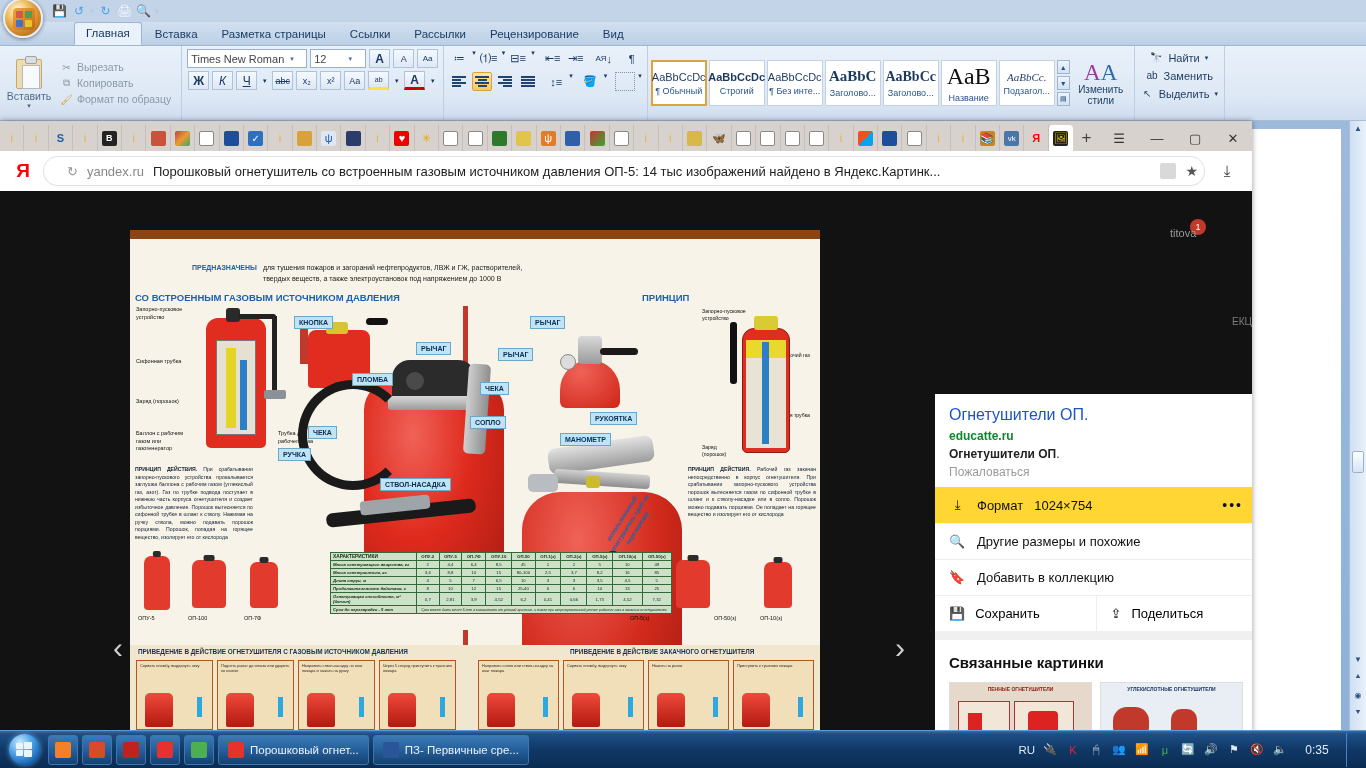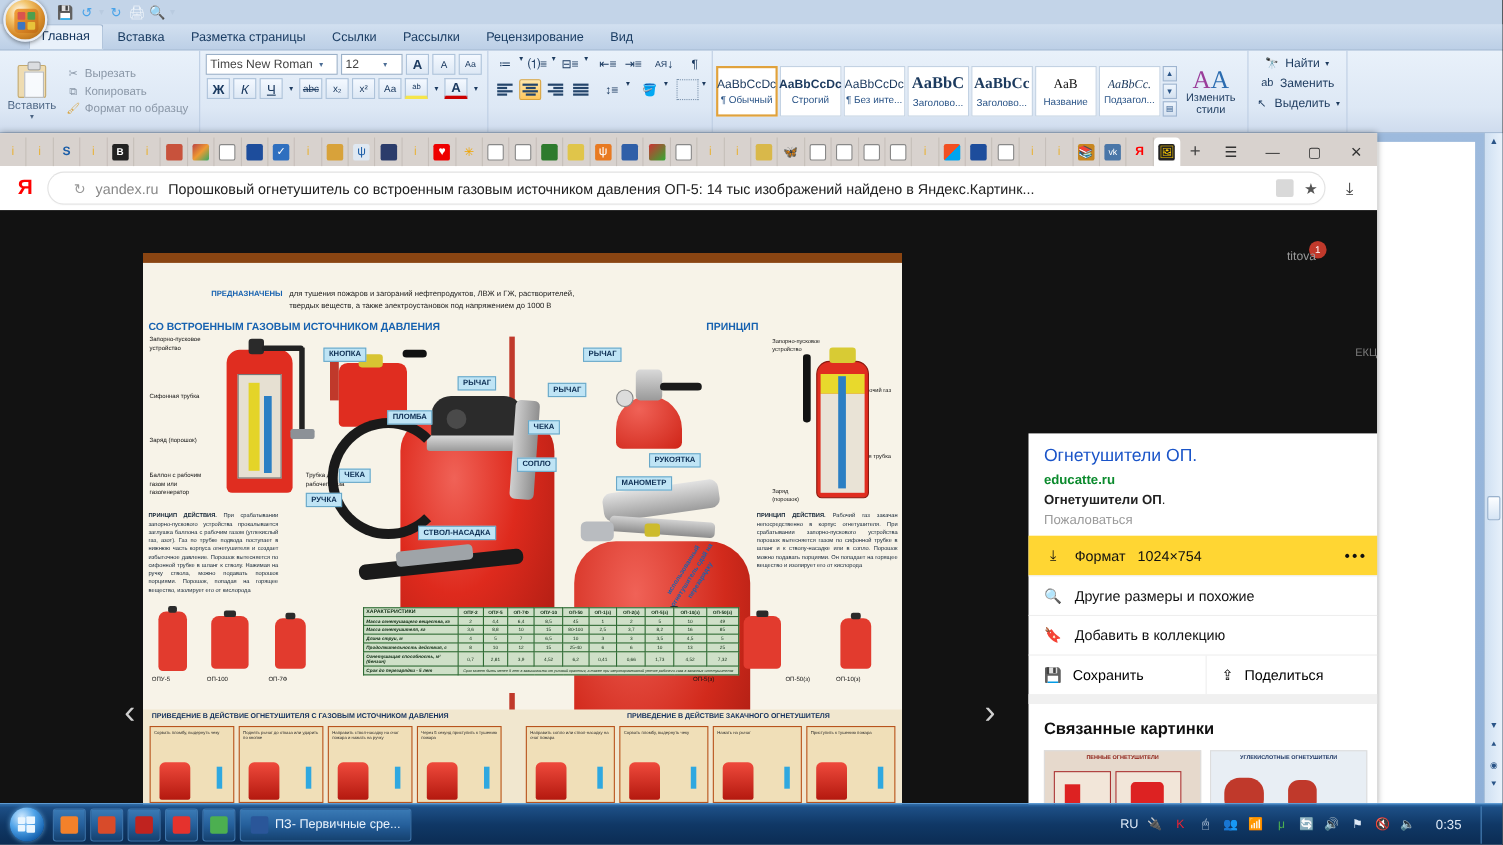--- a/index.html
+++ b/index.html
@@ -35,21 +35,21 @@
     position:absolute; left:48px; top:2px; height:18px; display:flex; align-items:center; gap:3px; z-index:5;
     padding:0 8px 0 4px;
   }
   #qat .qi { width:16px; height:16px; display:flex; align-items:center; justify-content:center; font-size:12px; color:#f4f8fc;}
   #qat .sep { color:#b9cbe0; font-size:9px; }
 
   #word-tabs {
     position:absolute; left:0; top:22px; width:100%; height:24px;
     background:linear-gradient(180deg,#d2e0f0,#bccfe6);
     border-bottom:1px solid #9fb5d0;
-    display:flex; align-items:flex-end; padding-left:26px; gap:2px;
+    display:flex; align-items:flex-end; padding-left:74px; gap:2px;
   }
   .wtab { font-size:11.5px; color:#1b3d63; padding:4px 11px 5px; border-radius:3px 3px 0 0; }
   .wtab.active { background:#e9f1fa; border:1px solid #9fb5d0; border-bottom:1px solid #e9f1fa; color:#12345c;}
 
   #word-ribbon {
     position:absolute; left:0; top:46px; width:100%; height:75px;
     background:linear-gradient(180deg,#e9f1fa 0%,#dde8f5 70%,#cfdcee 100%);
     border-bottom:1px solid #a8bdd6;
     display:flex; align-items:stretch; font-size:10.5px; color:#1c3a5e;
   }
@@ -378,21 +378,21 @@
       </div>
       <div class="stylebox">
         <div class="sample" style="font-size:15px;font-weight:bold;font-family:'Liberation Serif',serif">AaBbC</div>
         <div class="name">Заголово...</div>
       </div>
       <div class="stylebox">
         <div class="sample" style="font-size:14px;font-weight:bold;font-family:'Liberation Serif',serif">AaBbCc</div>
         <div class="name">Заголово...</div>
       </div>
       <div class="stylebox">
-        <div class="sample" style="font-size:12px;font-family:'Liberation Serif',serif;color:#111">АаВ</div>
+        <div class="sample" style="font-size:24px;font-family:'Liberation Serif',serif;color:#111">АаВ</div>
         <div class="name">Название</div>
       </div>
       <div class="stylebox">
         <div class="sample" style="font-style:italic;font-family:'Liberation Serif',serif">AaBbCc.</div>
         <div class="name">Подзагол...</div>
       </div>
       <div class="stylescroll">
         <div>▲</div>
         <div>▼</div>
         <div>▤</div>
@@ -937,20 +937,24 @@
       <div class="tbitem narrow">
         <span class="tbicon" style="background: rgb(192, 35, 31); color: rgb(255, 255, 255);"></span>
       </div>
       <div class="tbitem narrow">
         <span class="tbicon" style="background: rgb(229, 50, 45); color: rgb(255, 255, 255);"></span>
       </div>
       <div class="tbitem narrow">
         <span class="tbicon" style="background: rgb(76, 175, 80); color: rgb(255, 255, 255);"></span>
       </div>
       <div class="tbitem">
+        <span class="tbicon" style="background: rgb(229, 50, 45); color: rgb(255, 255, 255);"></span>
+        <span>Порошковый огнет...</span>
+      </div>
+      <div class="tbitem">
         <span class="tbicon" style="background: rgb(42, 86, 153); color: rgb(255, 255, 255);"></span>
         <span>ПЗ- Первичные сре...</span>
       </div>
     </div>
   <div id="tray">
     <span>RU</span>
     <span class="ti">🔌</span>
     <span class="ti" style="color:#e23">K</span>
     <span class="ti">🖱</span>
     <span class="ti">👥</span>

